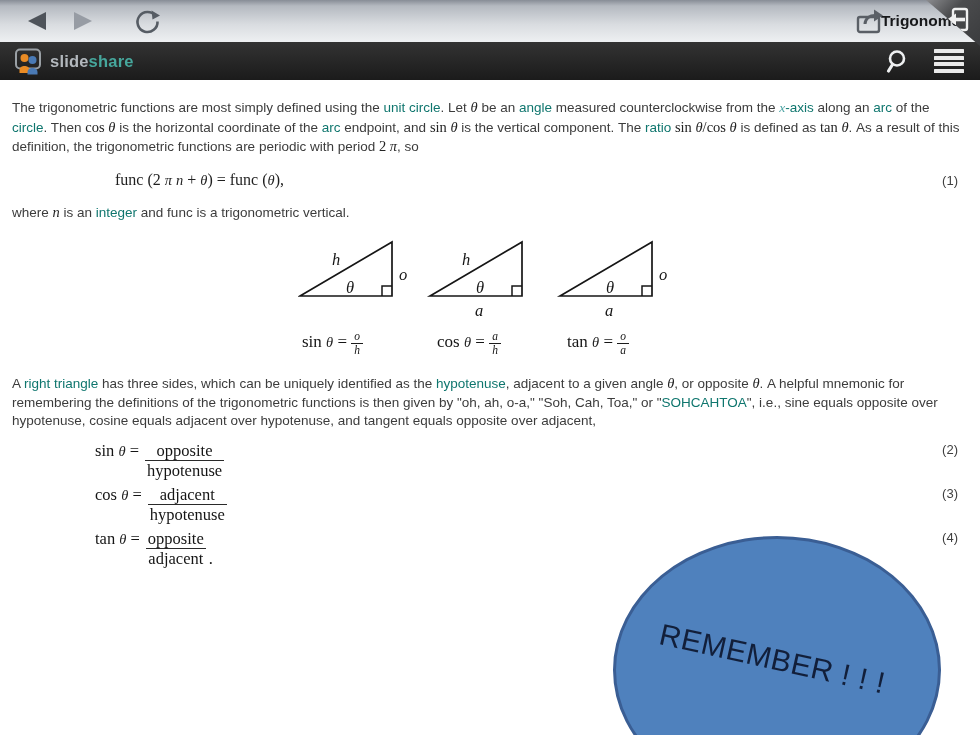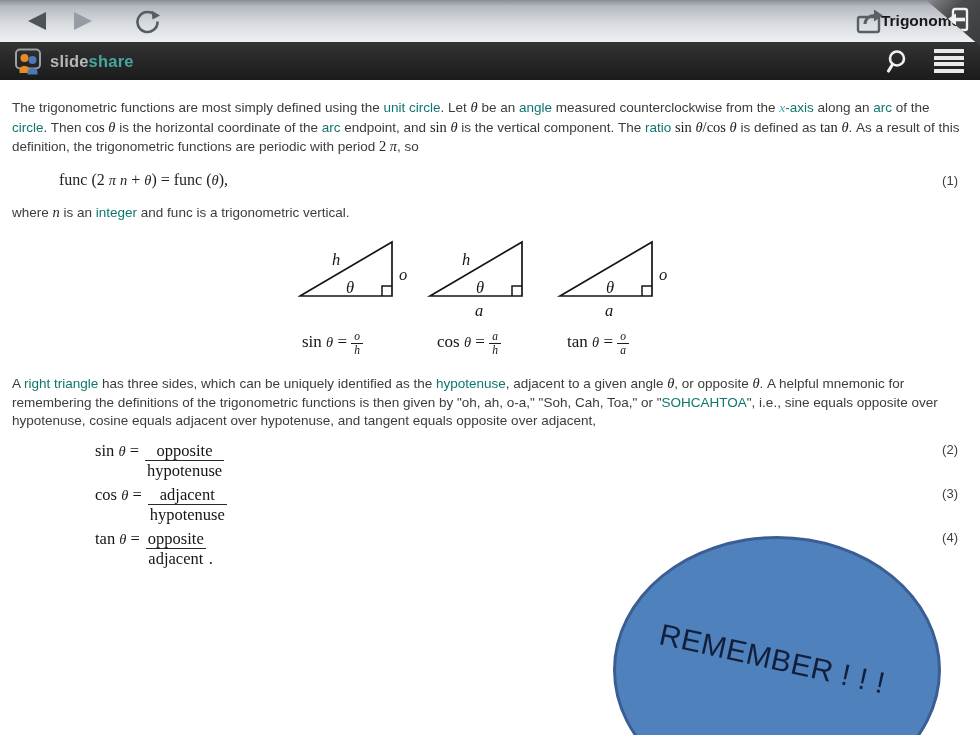--- a/index.html
+++ b/index.html
@@ -33,21 +33,21 @@
 
   
   .content{position:relative;padding:18px 12px 0 12px;font-size:13.5px;
     line-height:18.5px;color:#3c3c3c;}
   .para{margin:0;width:956px;}
   .seg-link{color:#0f766e;}
   .seg-linki{color:#4fa5a5;font-style:italic;font-family:"Liberation Serif",serif;}
   .seg-m{font-family:"Liberation Serif",serif;font-size:14.5px;color:#232323;}
   .seg-i{font-family:"Liberation Serif",serif;font-style:italic;font-size:14.5px;color:#232323;}
 
-  .eq1-row{position:relative;margin:14px 0 0 47px;height:21px;
+  .eq1-row{position:relative;margin:14px 0 0 103px;height:21px;
     font-family:"Liberation Serif",serif;font-size:16px;color:#1f1f1f;}
   .eq-num{position:absolute;right:10px;top:1px;font-family:"Liberation Sans",sans-serif;
     font-size:13px;color:#3f3f3f;}
   .where{margin-top:11px;}
 
   .tri-svg{display:block;margin:16px 0 0 286px;}
   .formula-row{position:relative;height:34px;margin:8px 0 0 288px;
     font-family:"Liberation Serif",serif;font-size:17px;color:#161616;}
   .formula{position:absolute;top:2px;white-space:nowrap;}
   .f0{left:2px;}.f1{left:137px;}.f2{left:267px;}

